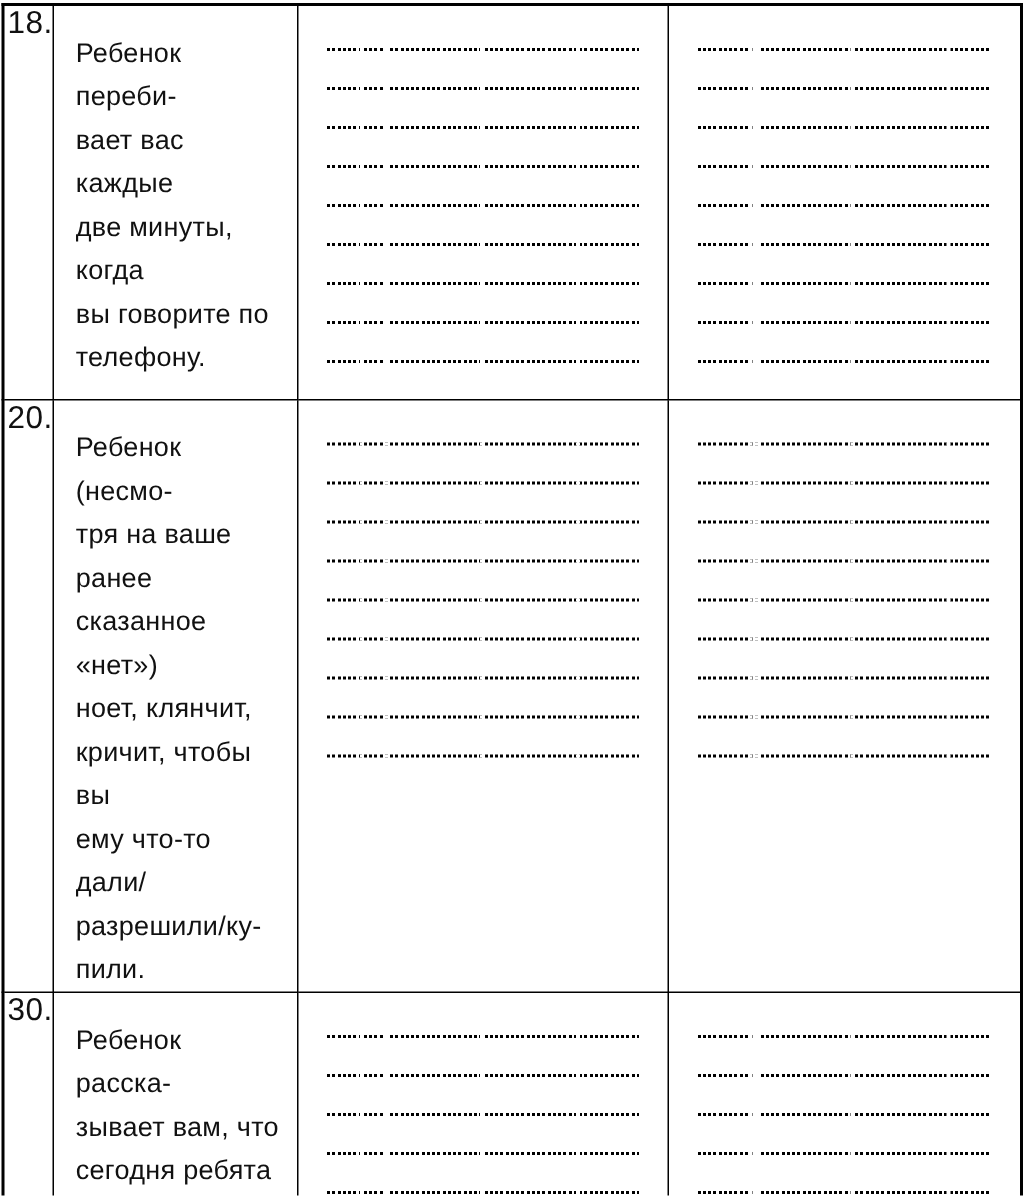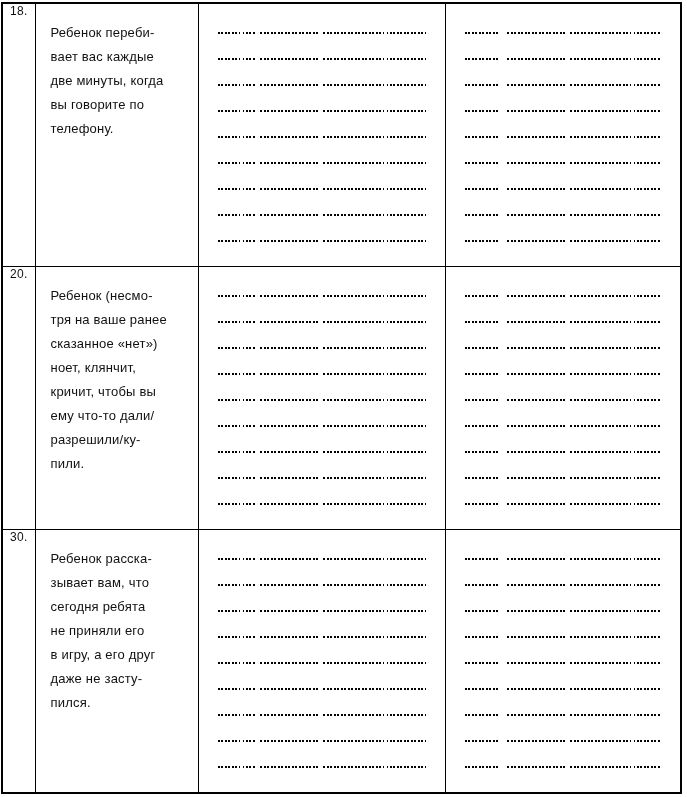--- a/index.html
+++ b/index.html
@@ -26,28 +26,28 @@
   }
   col.c-num   { width: 33px;  }
   col.c-text  { width: 163px; }
   col.c-ans1  { width: 247px; }
   col.c-ans2  { width: 236px; }
   tr.item-row { height: 262px; }
 
   td.num-cell {
     vertical-align: middle;
     text-align: center;
-    font-size: 12px;
+    font-size: 21px;
     letter-spacing: 0.3px;
     padding: 0 2px;
   }
   td.scenario-cell {
     padding: 17px 8px 0 15px;
-    font-size: 13px;
-    line-height: 24px;
+    font-size: 18px;
+    line-height: 29px;
     letter-spacing: 0.2px;
     white-space: pre-line;
   }
   td.answer-cell {
     padding: 28px 19px 0 19px;
   }
   .dotted-line {
     height: 2px;
     margin-bottom: 24px;
     background-image:

